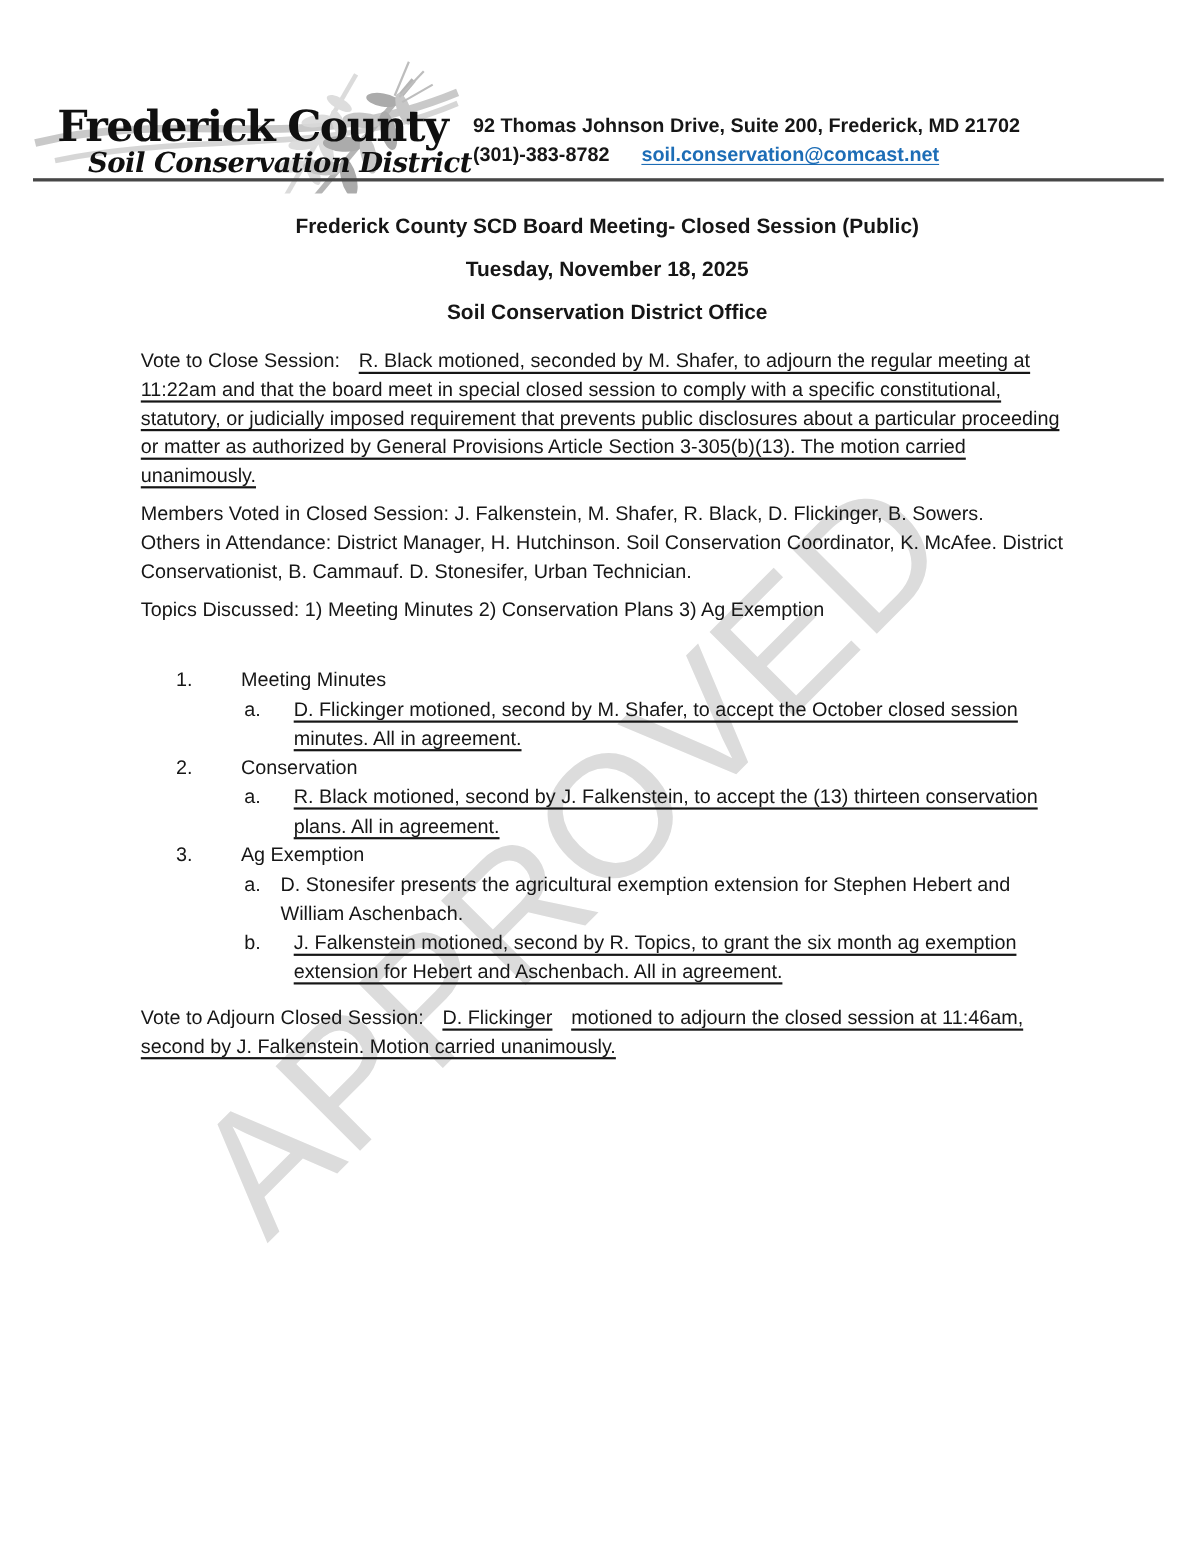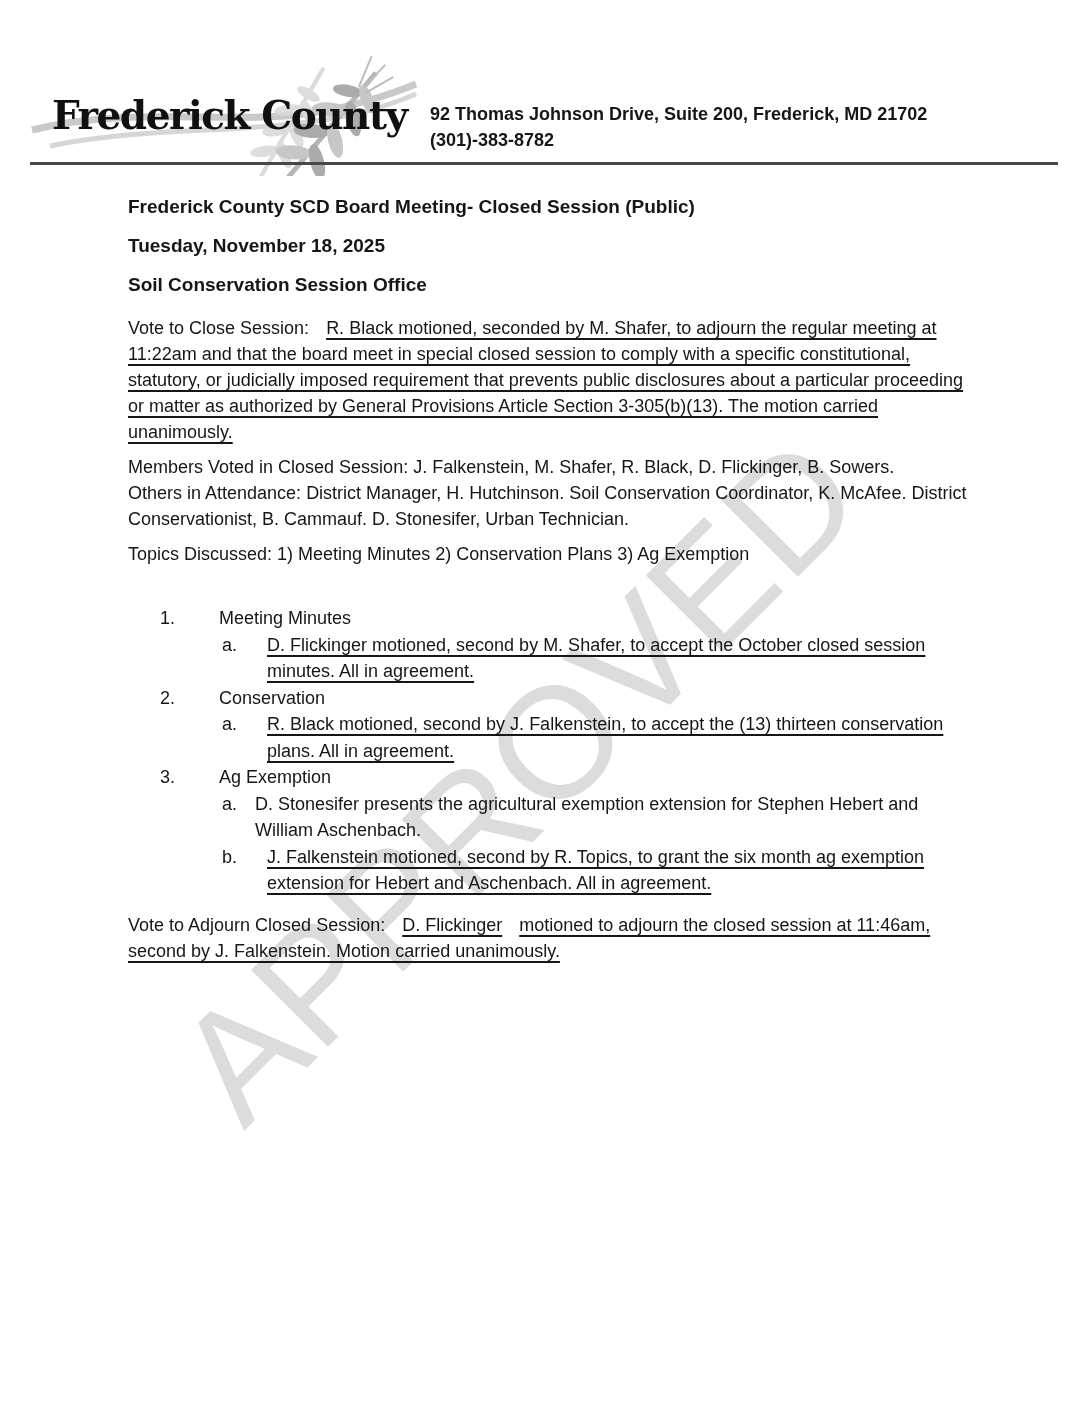--- a/index.html
+++ b/index.html
@@ -34,21 +34,21 @@
   .email-link { color:#1d6db6; text-decoration:underline; text-underline-offset:3px; }
   .header-rule {
     position:absolute; left:30px; top:162px; width:1028px; height:3px;
     background:#474747; z-index:3;
   }
   
   .content {
     position:absolute; left:128px; top:194px; width:848px; z-index:2;
     font-size:18px; line-height:26px; color:#161616;
   }
-  .title-c { font-weight:700; font-size:19px; line-height:26px; margin:0 0 13px 0; }
+  .title-c { text-align:center; font-weight:700; font-size:19px; line-height:26px; margin:0 0 13px 0; }
   .title-last { margin-bottom:17px; }
   .block { margin:0 0 9px 0; }
   .lbl { font-weight:400; }
   .ul { text-decoration:underline; text-decoration-thickness:1.5px; text-underline-offset:3.5px;margin-left:12px; }
   .agenda { margin-top:38px; }
   .arow { display:flex; line-height:26.5px; }
   .anum  { flex:none; width:33px; margin-left:32px; }
   .atitle{ flex:1;margin-left:26px; }
   .sub   { display:flex; line-height:26.5px; }
   .alet  { flex:none; width:33px; margin-left:94px; }
@@ -87,35 +87,37 @@
       <ellipse cx="12" cy="-90" rx="18" ry="7" fill="#ababab" transform="rotate(36 12 -90)"></ellipse>
       <ellipse cx="-10" cy="-108" rx="15" ry="6" fill="#ababab" transform="rotate(-30 -10 -108)"></ellipse>
       <ellipse cx="10" cy="-114" rx="15" ry="6" fill="#c7c7c7" transform="rotate(30 10 -114)"></ellipse>
       <line x1="-4" y1="-118" x2="-14" y2="-150" stroke="#bdbdbd" stroke-width="2"></line>
       <line x1="0" y1="-120" x2="2" y2="-152" stroke="#bdbdbd" stroke-width="2"></line>
       <line x1="5" y1="-118" x2="16" y2="-148" stroke="#bdbdbd" stroke-width="2"></line>
     </g>
   </svg>
 
   <div class="logo-title">Frederick County</div>
+  <div class="logo-subtitle">Soil Conservation District</div>
 
   <div class="contact">
     <div>92 Thomas Johnson Drive, Suite 200, Frederick, MD 21702</div>
     <div class="contact-row2">
       <span>(301)-383-8782</span>
+      <span class="email-link">soil.conservation@comcast.net</span>
     </div>
   </div>
 
   <div class="header-rule"></div>
 
   <div class="content">
 
     <p class="title-c">Frederick County SCD Board Meeting- Closed Session (Public)</p>
     <p class="title-c">Tuesday, November 18, 2025</p>
-    <p class="title-c title-last">Soil Conservation Session Office</p>
+    <p class="title-c title-last">Soil Conservation District Office</p>
 
     <p class="block"><span class="lbl">Vote to Close Session:</span> <span class="ul">R. Black motioned, seconded by M. Shafer, to adjourn the regular meeting at 11:22am and that the board meet in special closed session to comply with a specific constitutional, statutory, or judicially imposed requirement that prevents public disclosures about a particular proceeding or matter as authorized by General Provisions Article Section 3-305(b)(13). The motion carried unanimously.</span></p>
 
     <p class="block"><span class="lbl">Members Voted in Closed Session:</span> <span>J. Falkenstein, M. Shafer, R. Black, D. Flickinger, B. Sowers.</span><br><span class="lbl">Others in Attendance:</span> <span>District Manager, H. Hutchinson. Soil Conservation Coordinator, K. McAfee. District Conservationist, B. Cammauf. D. Stonesifer, Urban Technician.</span></p>
 
     <p class="block"><span class="lbl">Topics Discussed:</span> <span>1) Meeting Minutes 2) Conservation Plans 3) Ag Exemption</span></p>
 
     <div class="agenda">
 
       <div class="arow">

